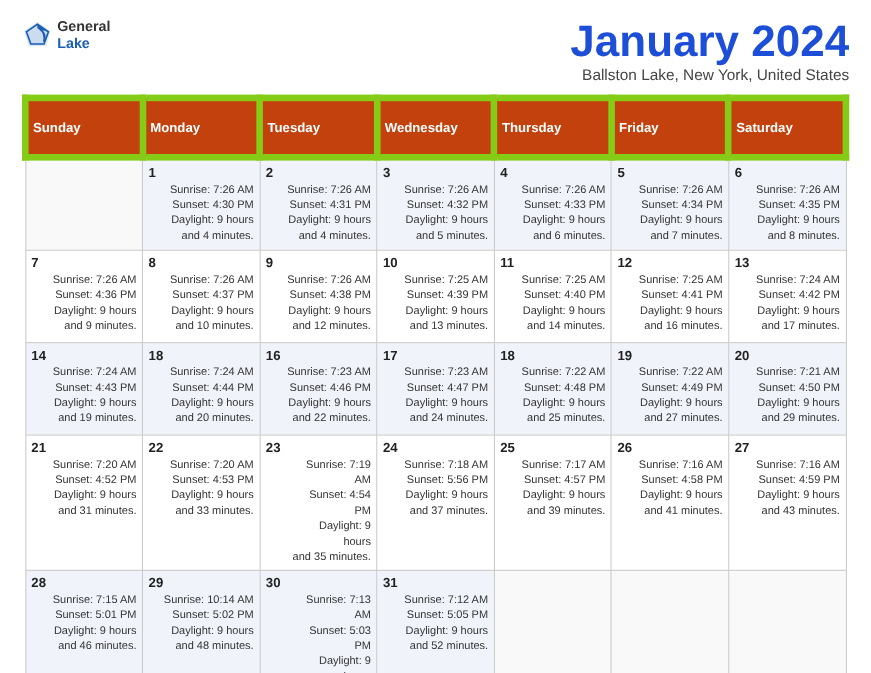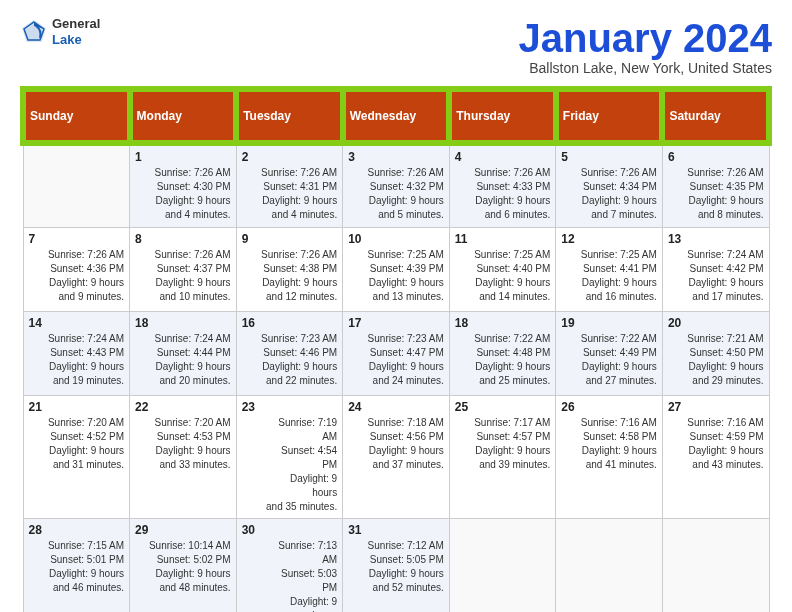--- a/index.html
+++ b/index.html
@@ -302,21 +302,21 @@
           <td>
             <span class="day-num">23</span>
             <div class="day-info" style="white-space: pre-line; margin-left: 24px;">Sunrise: 7:19 AM
 Sunset: 4:54 PM
 Daylight: 9 hours
 and 35 minutes.</div>
           </td>
           <td>
             <span class="day-num">24</span>
             <div class="day-info" style="white-space: pre-line;">Sunrise: 7:18 AM
-Sunset: 4:56 PM
+Sunset: 5:56 PM
 Daylight: 9 hours
 and 37 minutes.</div>
           </td>
           <td>
             <span class="day-num">25</span>
             <div class="day-info" style="white-space: pre-line;">Sunrise: 7:17 AM
 Sunset: 4:57 PM
 Daylight: 9 hours
 and 39 minutes.</div>
           </td>

